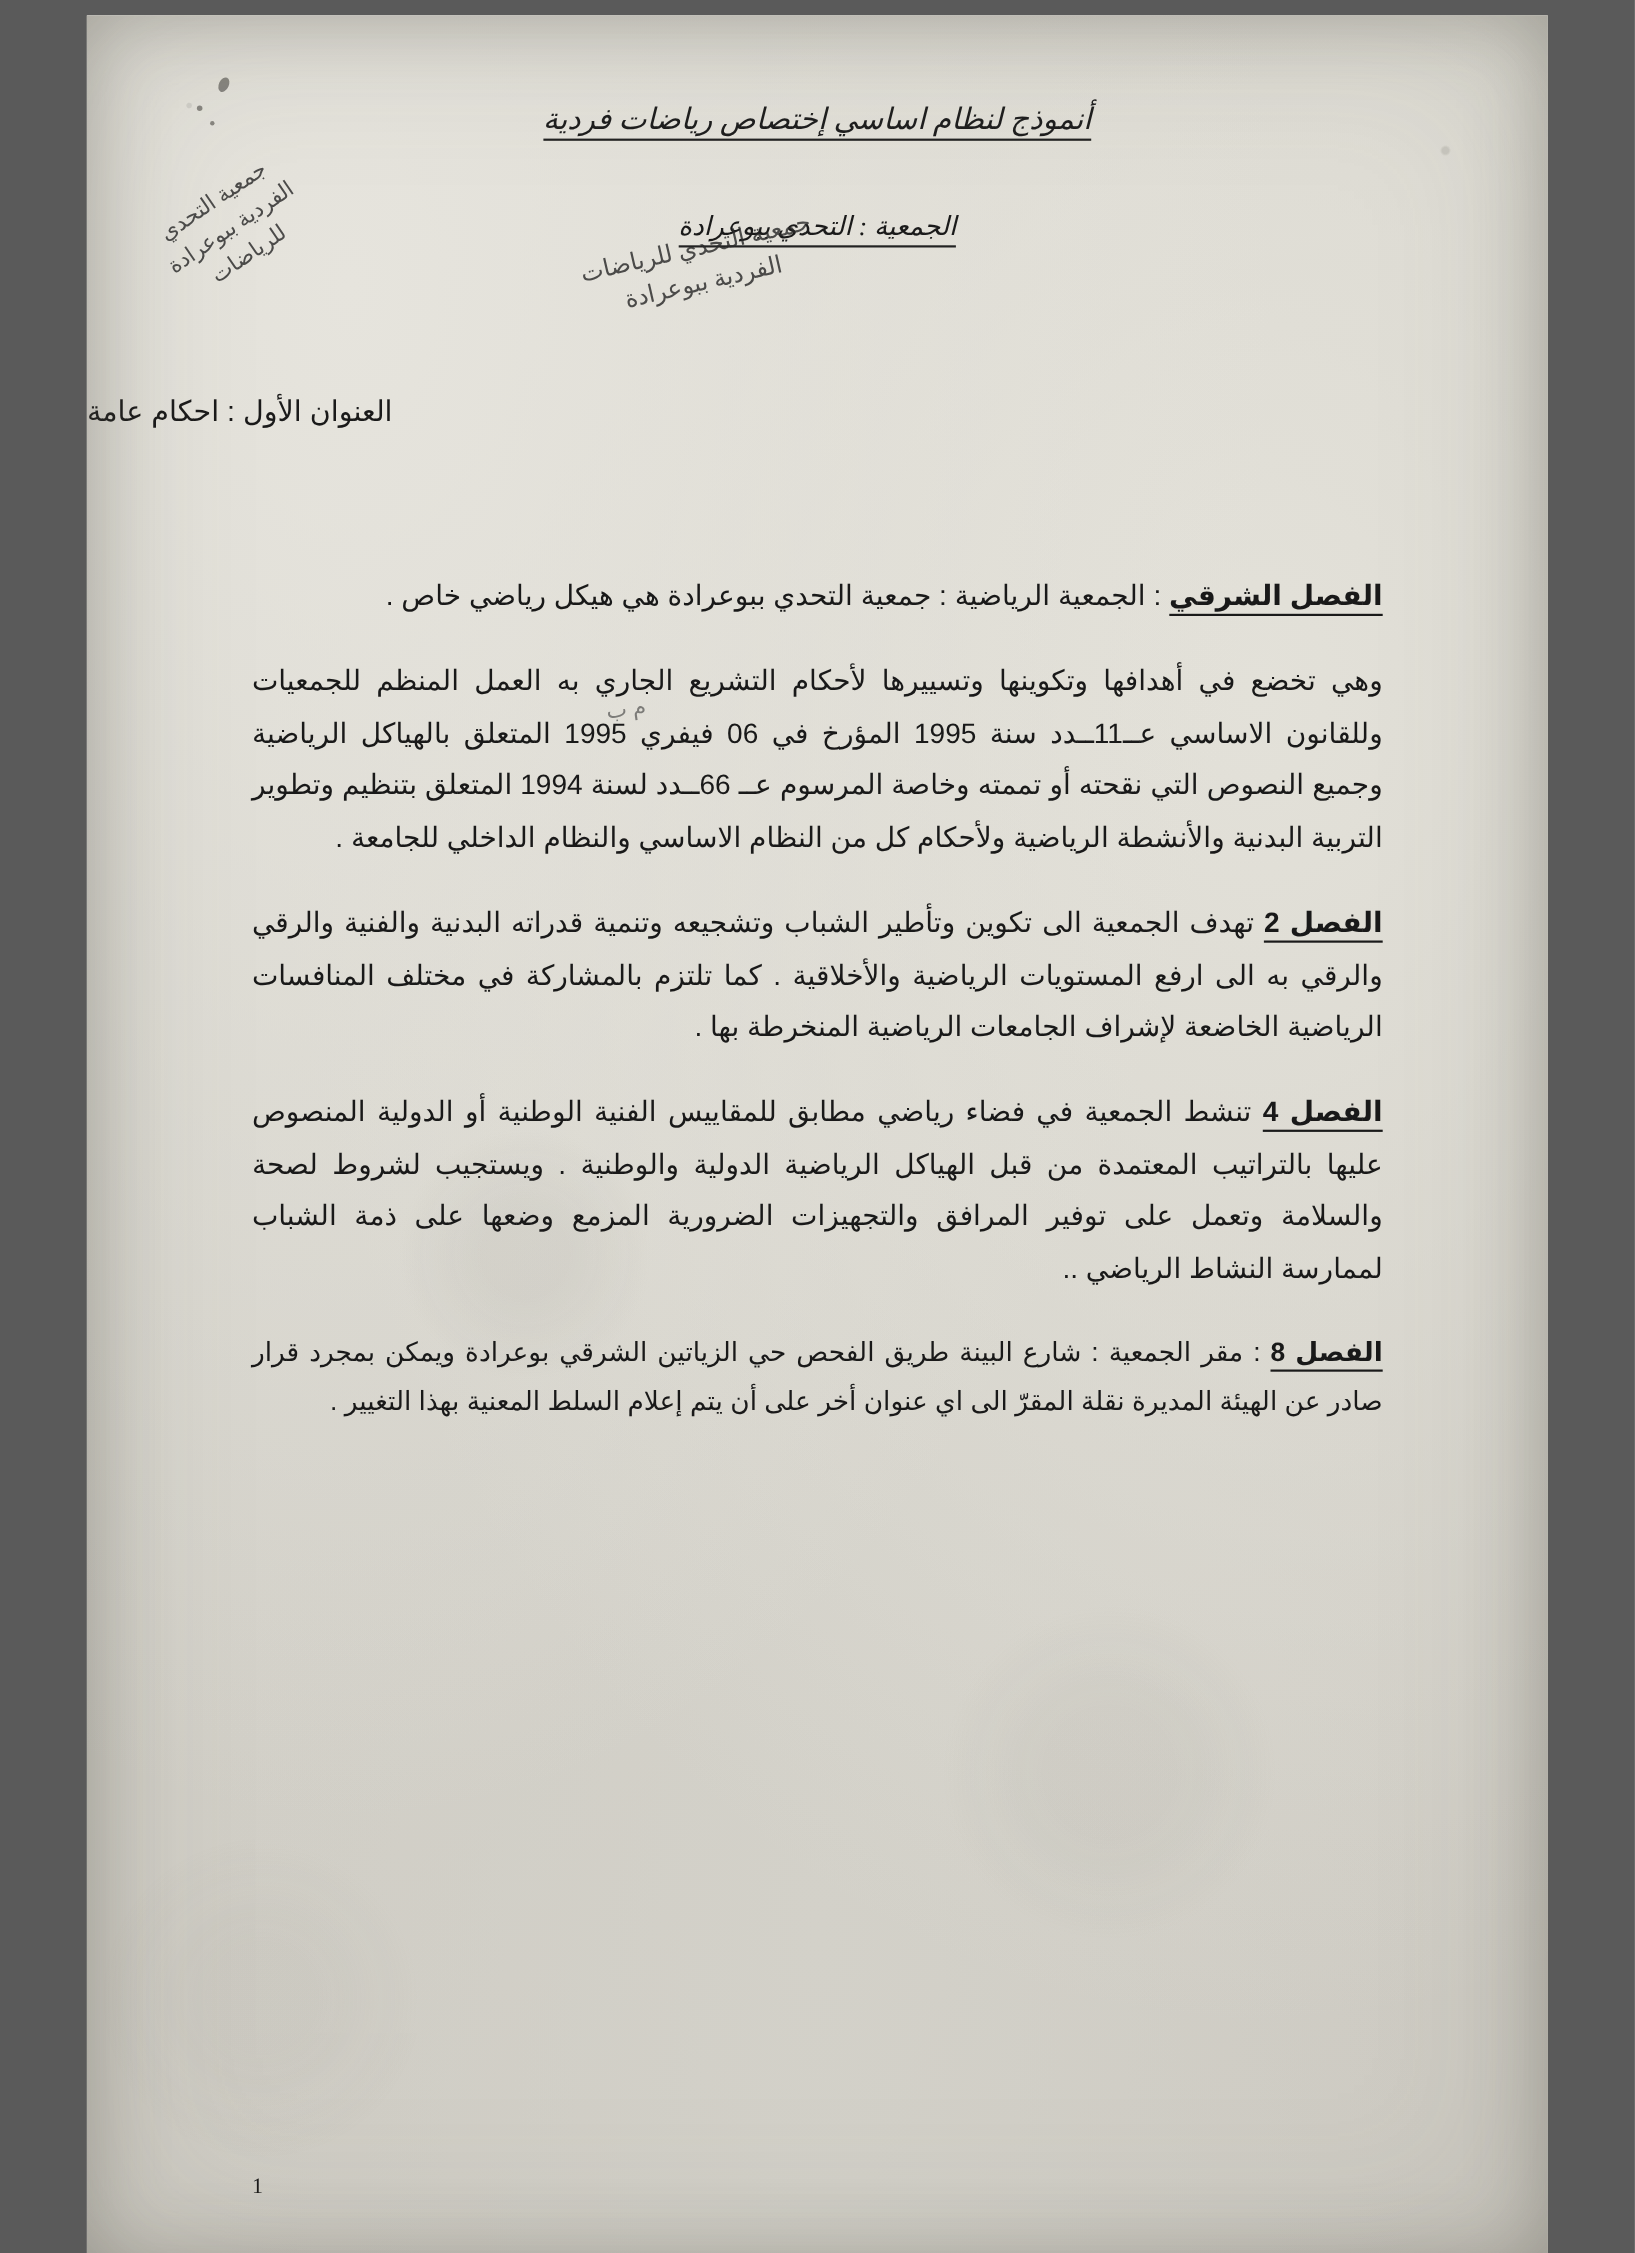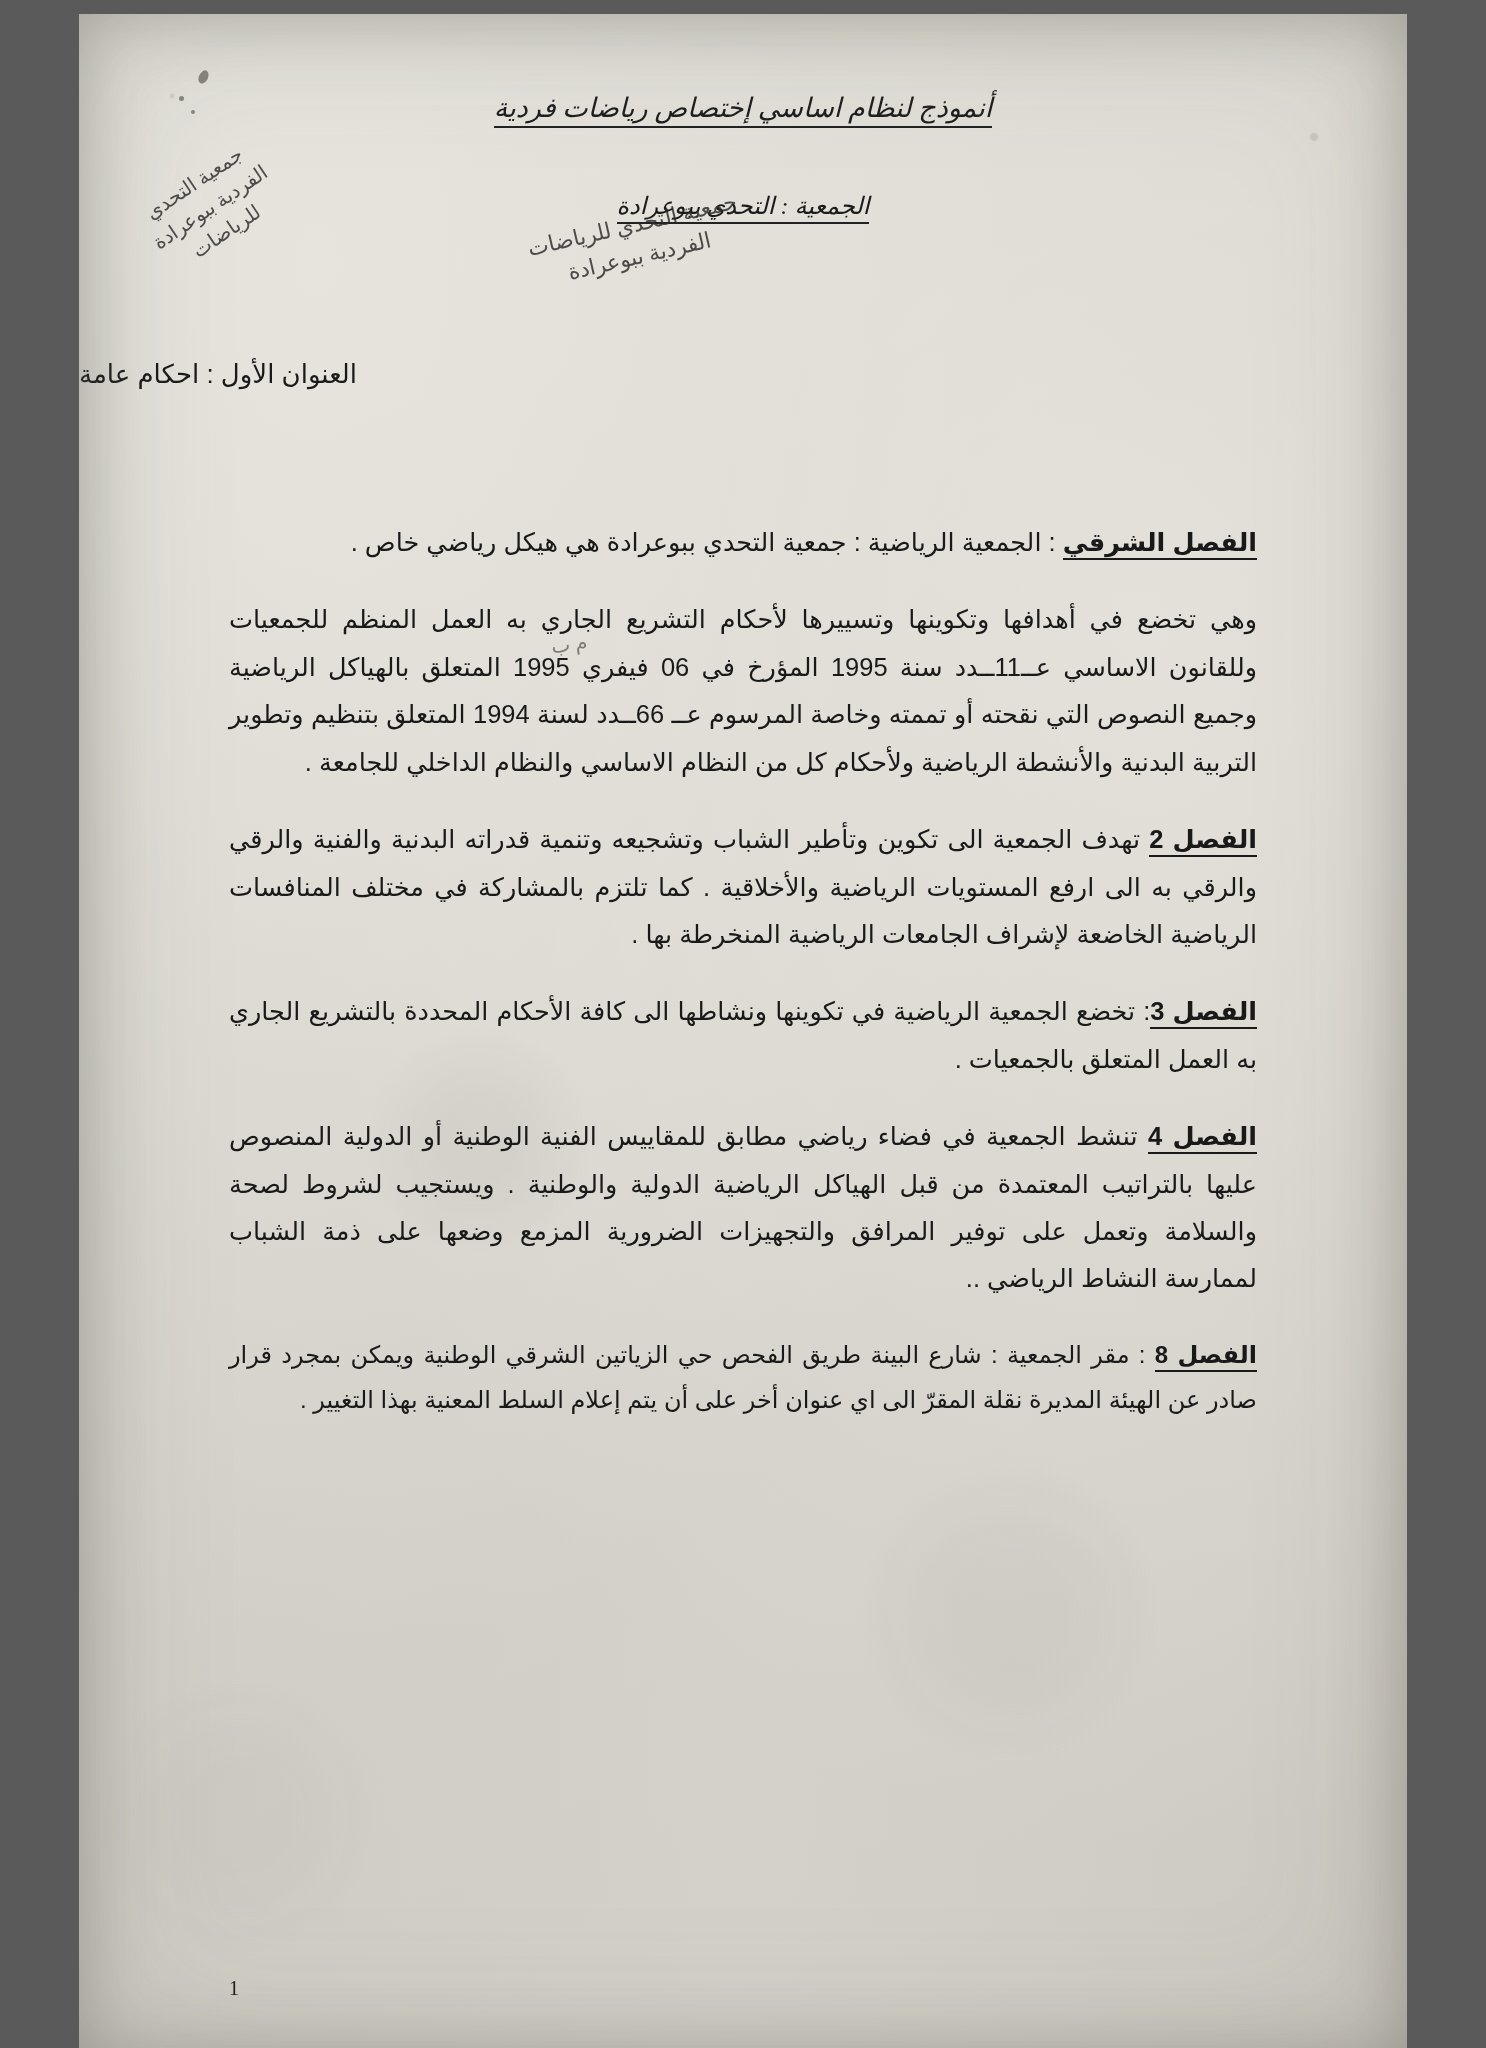--- a/index.html
+++ b/index.html
@@ -184,29 +184,26 @@
     </div>
 
     <div class="para">
       <span>وهي تخضع في أهدافها وتكوينها  وتسييرها لأحكام التشريع الجاري به العمل المنظم للجمعيات وللقانون الاساسي عــ11ــدد سنة 1995 المؤرخ في 06 فيفري 1995 المتعلق بالهياكل الرياضية وجميع النصوص التي نقحته أو تممته وخاصة المرسوم عــ 66ــدد  لسنة 1994 المتعلق بتنظيم وتطوير التربية البدنية والأنشطة الرياضية ولأحكام كل من النظام الاساسي والنظام الداخلي للجامعة .</span>
     </div>
 
     <div class="para">
       <span class="art">الفصل 2</span><span>  تهدف الجمعية الى تكوين وتأطير  الشباب وتشجيعه وتنمية قدراته البدنية والفنية والرقي والرقي به الى ارفع المستويات الرياضية والأخلاقية . كما تلتزم بالمشاركة في مختلف المنافسات الرياضية الخاضعة لإشراف الجامعات الرياضية المنخرطة بها .</span>
     </div>
 
-    <div class="para">
-      <span class="art">الفصل 3</span><span>: تخضع الجمعية الرياضية في تكوينها ونشاطها الى كافة الأحكام المحددة بالتشريع الجاري به العمل المتعلق بالجمعيات .</span>
-    </div>
 
     <div class="para">
       <span class="art">الفصل 4</span><span> تنشط الجمعية في فضاء رياضي مطابق للمقاييس الفنية الوطنية أو الدولية المنصوص عليها بالتراتيب المعتمدة من قبل الهياكل الرياضية الدولية والوطنية . ويستجيب لشروط لصحة والسلامة وتعمل على توفير المرافق والتجهيزات الضرورية المزمع وضعها على ذمة الشباب لممارسة النشاط الرياضي ..</span>
     </div>
 
     <div class="para p-small">
-      <span class="art">الفصل 8</span><span> : مقر الجمعية : شارع البينة طريق الفحص حي الزياتين الشرقي الوطنية ويمكن بمجرد قرار صادر عن الهيئة المديرة نقلة المقرّ الى اي عنوان أخر على أن يتم إعلام السلط المعنية بهذا التغيير .</span>
+      <span class="art">الفصل 8</span><span> : مقر الجمعية : شارع البينة طريق الفحص حي الزياتين الشرقي بوعرادة ويمكن بمجرد قرار صادر عن الهيئة المديرة نقلة المقرّ الى اي عنوان أخر على أن يتم إعلام السلط المعنية بهذا التغيير .</span>
     </div>
 
   </div>
 
   <div class="pageno">1</div>
   <div class="edge-shadow"></div>
 </div>
 
 </body></html>

